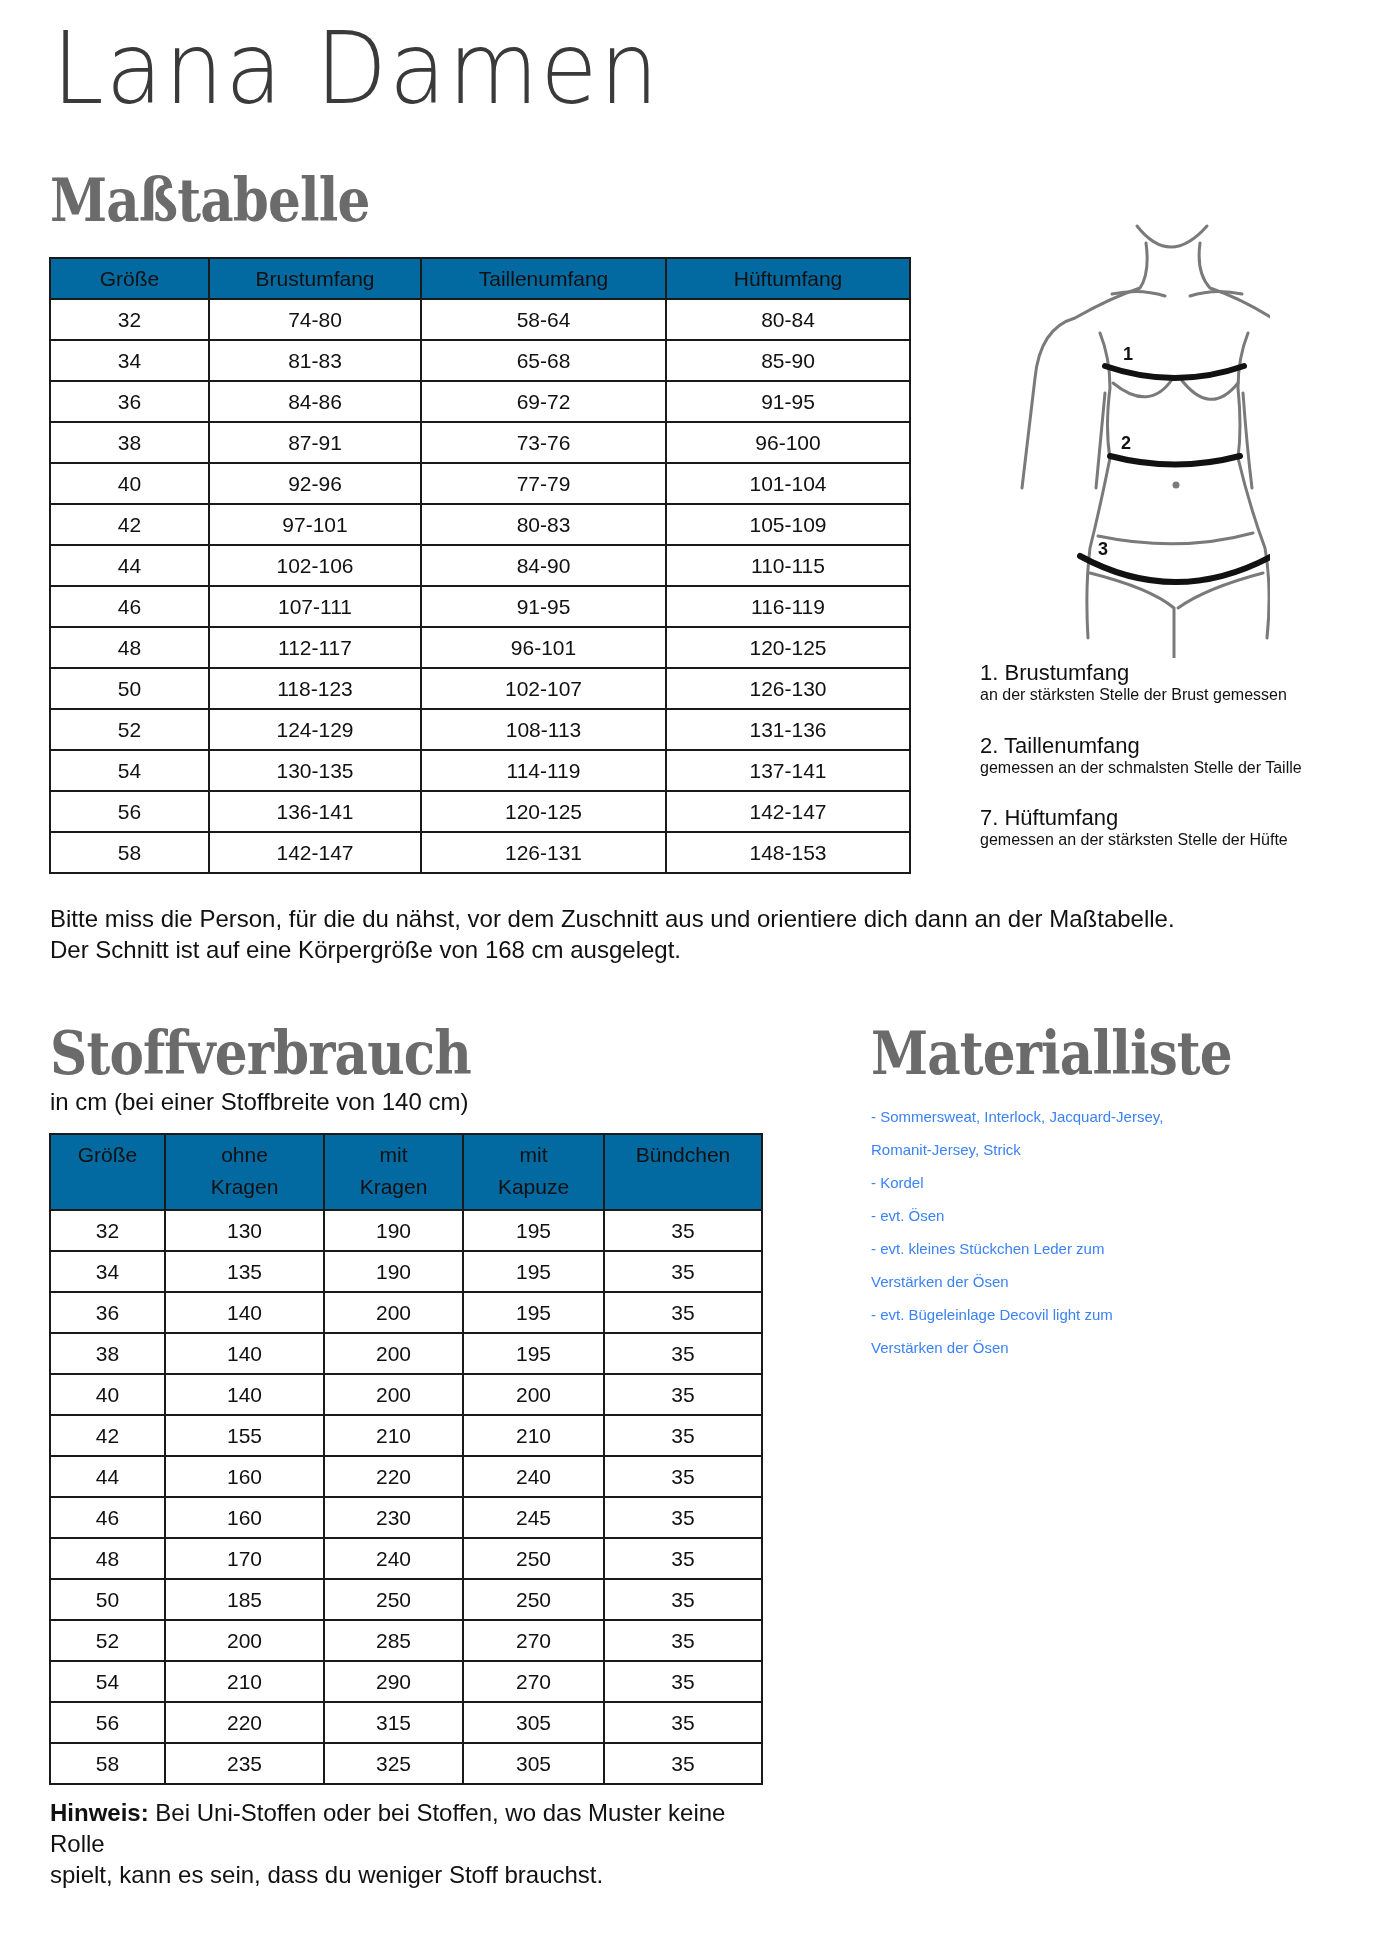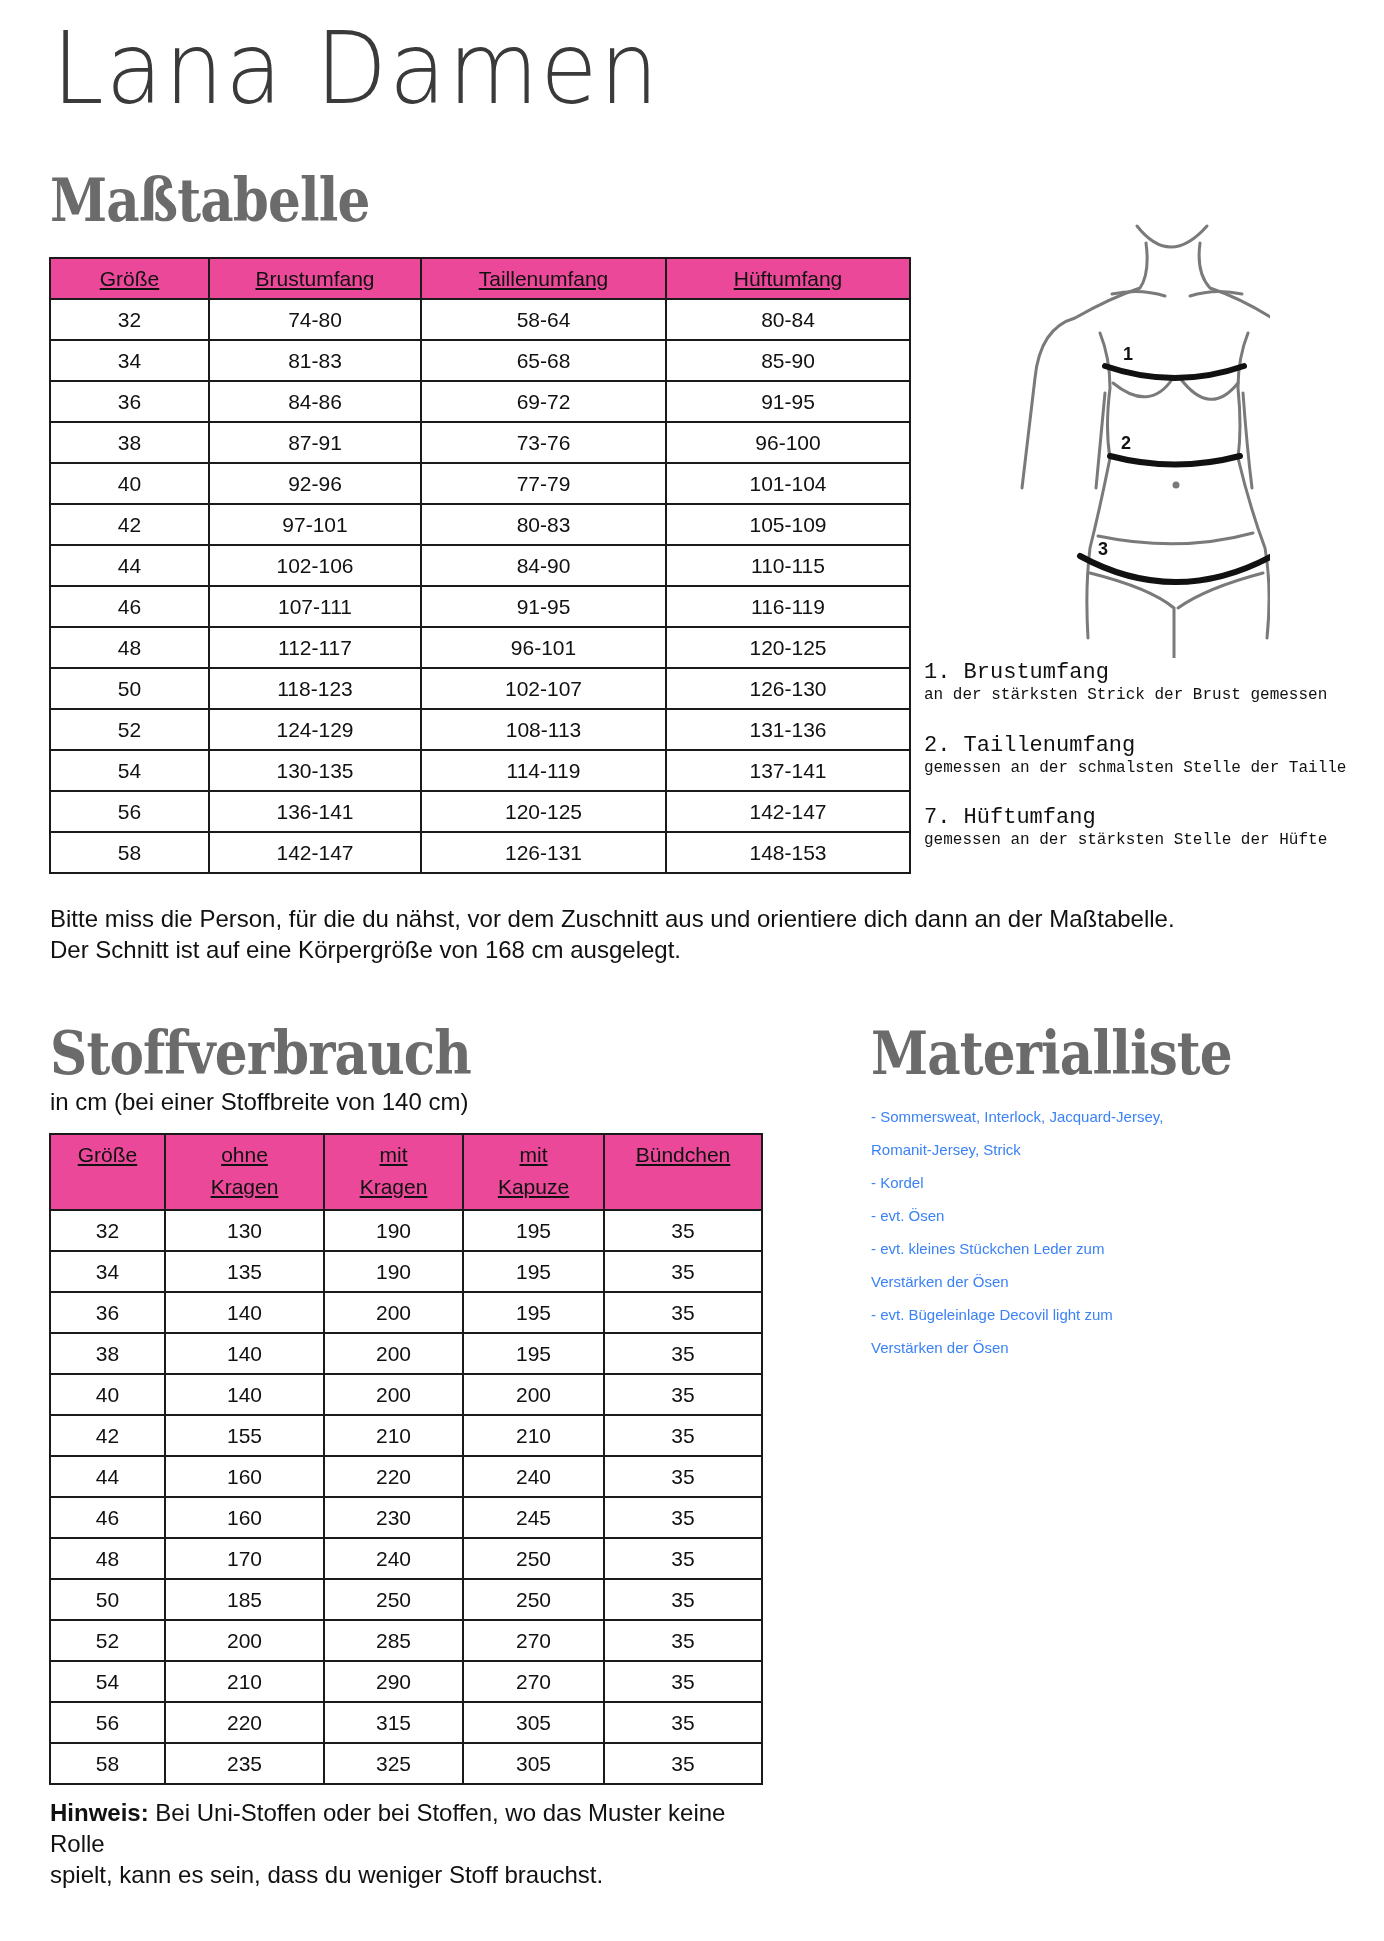--- a/index.html
+++ b/index.html
@@ -9,21 +9,21 @@
 
   .title { left: 52px; top: 14px; font-family: "DejaVu Sans", sans-serif; font-weight: 200;
            font-size: 100px; line-height: 110px; color: #3a3a3a; letter-spacing: 2px;
            -webkit-text-stroke: 0px; font-stretch: condensed; transform: scaleX(0.93); transform-origin: left top; }
   .section-heading { font-family: "DejaVu Serif", serif; font-weight: bold; color: #6b6b6b;
            font-size: 60px; line-height: 64px; letter-spacing: -1px; transform: scaleX(0.86); transform-origin: left top; }
 
   table.grid { position: absolute; border-collapse: collapse; table-layout: fixed;
                font-family: "Liberation Sans", sans-serif; font-size: 21px; color: #111; }
   table.grid th, table.grid td { border: 2px solid #1a1a1a; text-align: center; padding: 0; }
-  table.grid th { background: #ec4899; font-weight: normal; text-decoration: underline; }
+  table.grid th { background: #0369a1; font-weight: normal; }
   table.grid td { height: 39px; }
 
   #size-table { left: 49px; top: 257px; width: 860px; }
   #size-table th { height: 39px; }
 
   #fabric-table { left: 49px; top: 1133px; width: 712px; }
   #fabric-table th { height: 70px; vertical-align: top; padding-top: 4px; line-height: 32px; }
 
   .body-text { font-size: 24px; line-height: 31px; color: #111; }
   .legend-title { font-size: 22px; line-height: 24px; color: #111; }
@@ -172,24 +172,24 @@
     <path d="M100 238 Q165 255 230 238"></path>
     <path d="M70 338 Q165 390 262 338"></path>
   </g>
   <g font-family="Liberation Sans, sans-serif" font-weight="bold" font-size="18" fill="#111">
     <text x="113" y="142">1</text>
     <text x="111" y="231">2</text>
     <text x="88" y="337">3</text>
   </g>
 </svg>
 
-<div class="abs" style="left:924px; top:661px;font-family:Liberation Mono, monospace;">
+<div class="abs" style="left:980px; top:661px;">
   <div style="height:73px;">
     <div class="legend-title">1. Brustumfang</div>
-    <div class="legend-sub">an der stärksten Strick der Brust gemessen</div>
+    <div class="legend-sub">an der stärksten Stelle der Brust gemessen</div>
   </div>
   <div style="height:72px;">
     <div class="legend-title">2. Taillenumfang</div>
     <div class="legend-sub">gemessen an der schmalsten Stelle der Taille</div>
   </div>
   <div>
     <div class="legend-title">7. Hüftumfang</div>
     <div class="legend-sub">gemessen an der stärksten Stelle der Hüfte</div>
   </div>
 </div>

